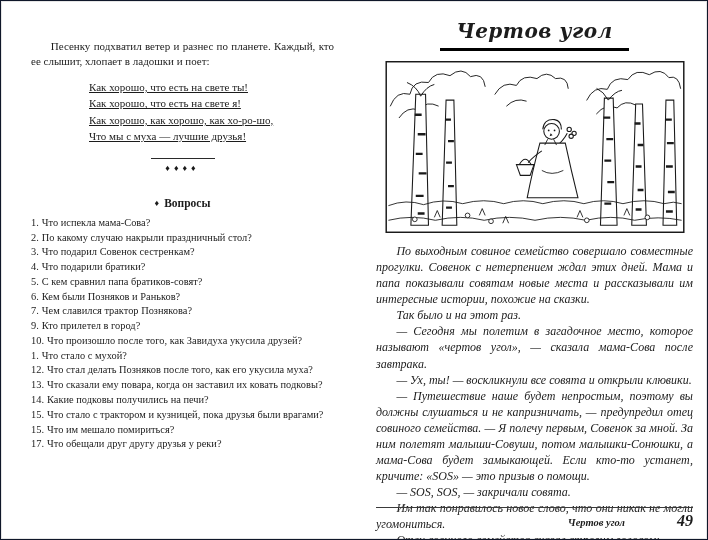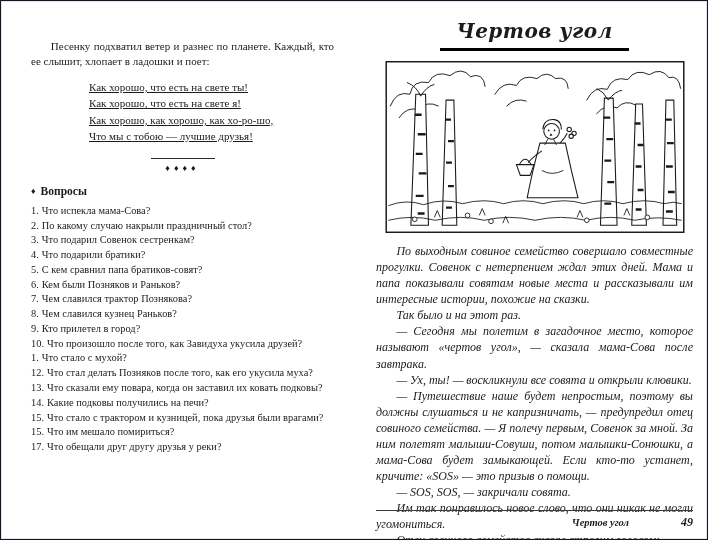--- a/index.html
+++ b/index.html
@@ -22,21 +22,21 @@
 
   
   .intro {
     font-size:11px; line-height:1.4;
     text-align:justify; text-indent:1.8em;
   }
   .verse { margin:9px 0 4px; padding-left:58px; font-size:11px; line-height:1.5; }
   .verse-line { white-space:nowrap;text-decoration:underline; }
   .divider-rule { width:64px; height:1px; background:#2a2a2a; margin:13px auto 4px; }
   .divider-diamonds { text-align:center; font-size:9px; letter-spacing:4px; color:#1a1a1a; }
-  .q-heading { margin:12px 0 7px; font-size:11.5px; font-weight:bold; }
+  .q-heading { margin:24px 0 7px; font-size:11.5px; font-weight:bold;text-align:center; }
   .q-heading .marker { font-size:9px; margin-right:5px; position:relative; top:-1px; }
   .questions .q { font-size:10.4px; line-height:1.42; }
   .q-num { margin-right:3px; }
 
   
   .title-wrap { text-align:center; margin:6px 0 10px; }
   .chapter-title {
     display:inline-block;
     font-family:"DejaVu Serif", serif;
     font-size:20px; font-weight:bold; letter-spacing:0.5px;
@@ -51,39 +51,39 @@
   .body-text .para {
     font-size:12px; line-height:1.34;
     text-align:justify; text-indent:1.7em;
   }
   .footer {
     position:absolute; left:24px; right:14px; bottom:11px;
     border-top:1px solid #3a3a3a; padding-top:4px;
     display:flex; justify-content:flex-end; align-items:baseline; gap:52px;
   }
   .footer-title { font-size:10.5px; font-weight:bold; }
-  .footer-num  { font-size:12px;  font-weight:bold; }
+  .footer-num  { font-size:16px;  font-weight:bold; }
 </style>
 </head>
 <body>
 
 <div class="canvas">
 
   <div class="page page-left">
     <p class="intro">Песенку подхватил ветер и разнес по планете. Каждый, кто ее слышит, хлопает в ладошки и поет:</p>
 
     <div class="verse">
 
         <div class="verse-line">Как хорошо, что есть на свете ты!</div>
 
         <div class="verse-line">Как хорошо, что есть на свете я!</div>
 
         <div class="verse-line">Как хорошо, как хорошо, как хо-ро-шо,</div>
 
-        <div class="verse-line">Что мы с тобою — лучшие друзья!</div>
+        <div class="verse-line">Что мы с муха — лучшие друзья!</div>
       </div>
 
     <div class="divider-rule"></div>
     <div class="divider-diamonds">♦♦♦♦</div>
 
     <h3 class="q-heading">
       <span class="marker">♦</span><span>Вопросы</span>
     </h3>
 
     <div class="questions">
@@ -95,21 +95,20 @@
         <p class="q"><span class="q-num">3.</span><span>Что подарил Совенок сестренкам?</span></p>
 
         <p class="q"><span class="q-num">4.</span><span>Что подарили братики?</span></p>
 
         <p class="q"><span class="q-num">5.</span><span>С кем сравнил папа братиков-совят?</span></p>
 
         <p class="q"><span class="q-num">6.</span><span>Кем были Позняков и Раньков?</span></p>
 
         <p class="q"><span class="q-num">7.</span><span>Чем славился трактор Познякова?</span></p>
 
-        <p class="q"><span class="q-num">8.</span><span>Чем славился кузнец Раньков?</span></p>
 
         <p class="q"><span class="q-num">9.</span><span>Кто прилетел в город?</span></p>
 
         <p class="q"><span class="q-num">10.</span><span>Что произошло после того, как Завидуха укусила друзей?</span></p>
 
         <p class="q"><span class="q-num">1.</span><span>Что стало с мухой?</span></p>
 
         <p class="q"><span class="q-num">12.</span><span>Что стал делать Позняков после того, как его укусила муха?</span></p>
 
         <p class="q"><span class="q-num">13.</span><span>Что сказали ему повара, когда он заставил их ковать подковы?</span></p>

